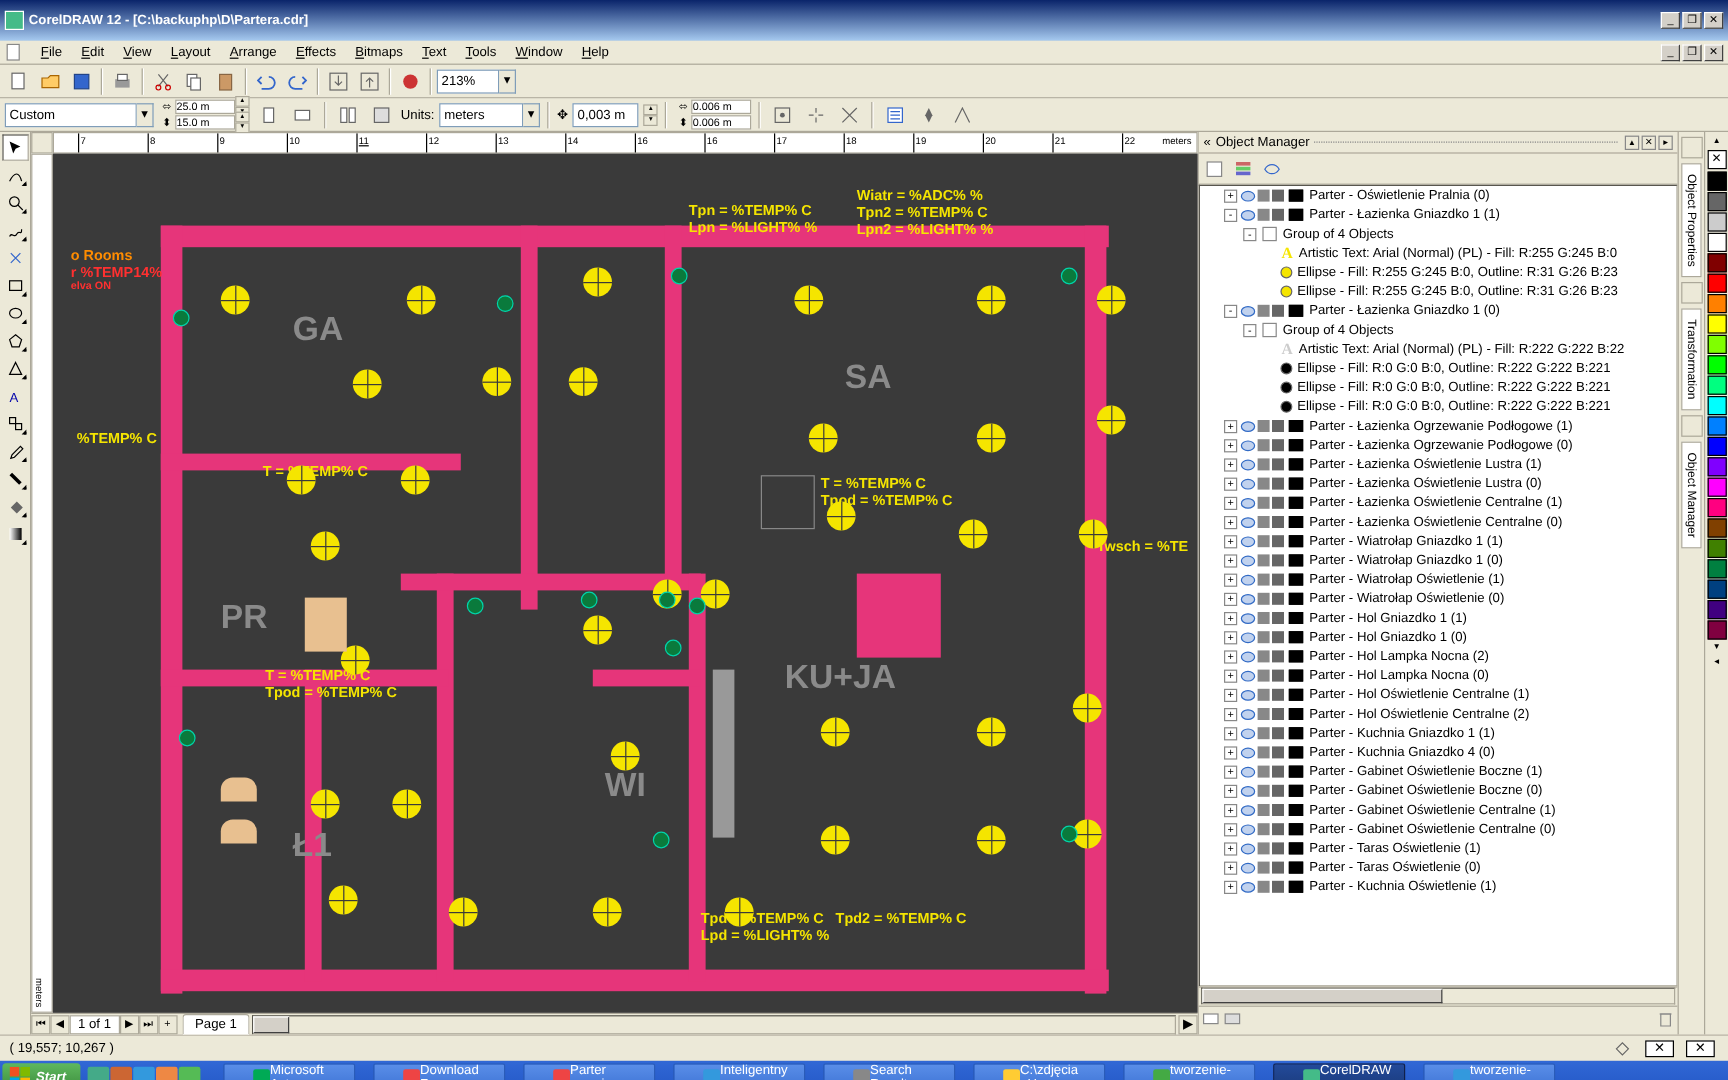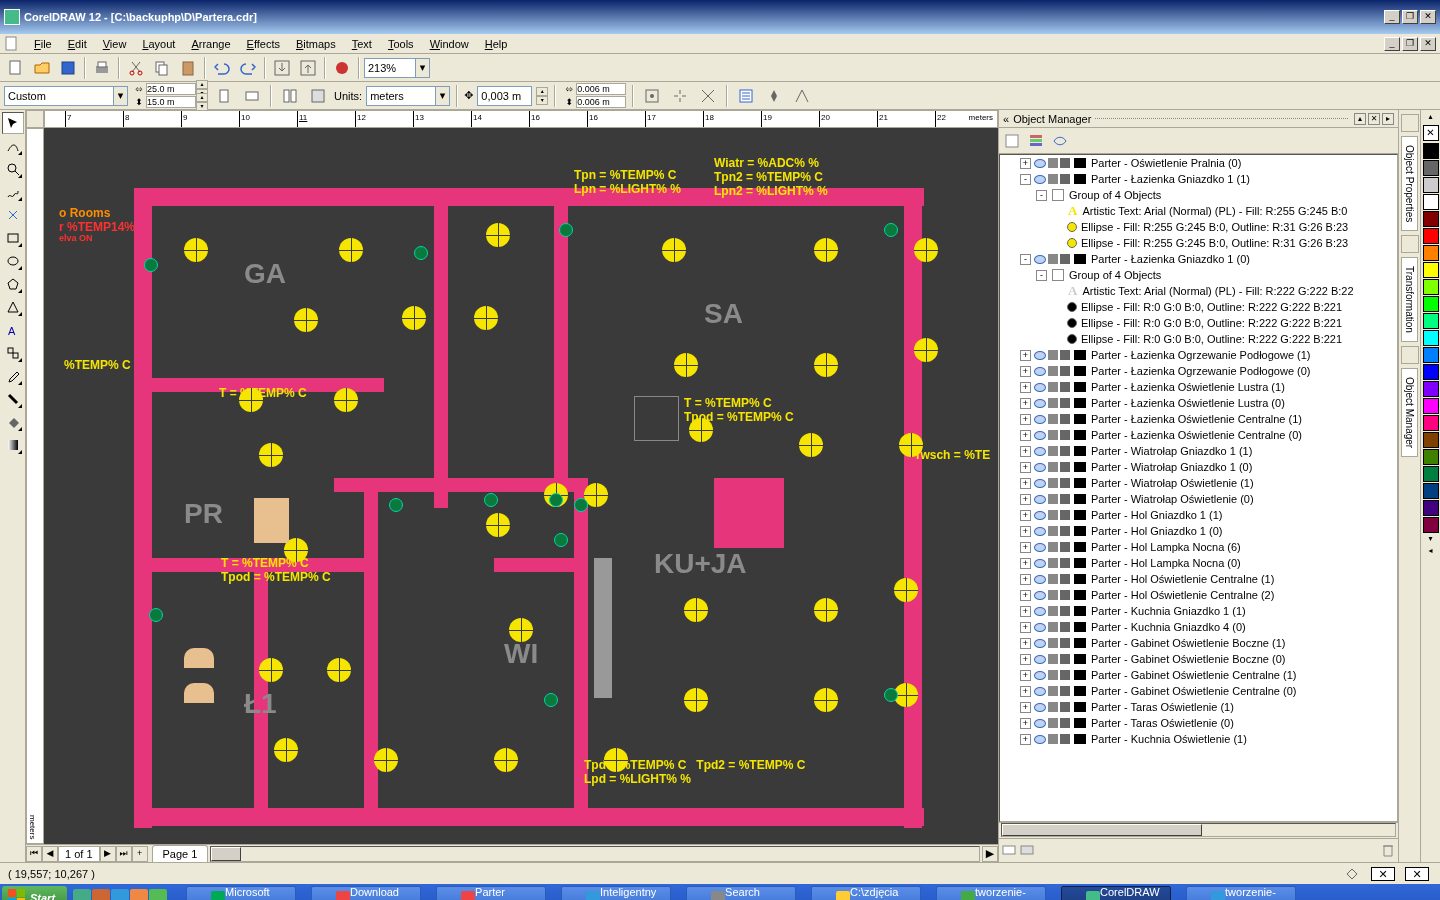--- a/index.html
+++ b/index.html
@@ -792,21 +792,21 @@
           <div class="pen"></div>
           <div class="sw" style="background: rgb(0, 0, 0);"></div>
           <span class="txt">Parter - Hol Gniazdko 1 (0)</span>
         </div>
         <div class="tree-row" style="padding-left: 20px;">
           <div class="exp">+</div>
           <div class="eye"></div>
           <div class="prn"></div>
           <div class="pen"></div>
           <div class="sw" style="background: rgb(0, 0, 0);"></div>
-          <span class="txt">Parter - Hol Lampka Nocna (6)</span>
+          <span class="txt">Parter - Hol Lampka Nocna (2)</span>
         </div>
         <div class="tree-row" style="padding-left: 20px;">
           <div class="exp">+</div>
           <div class="eye"></div>
           <div class="prn"></div>
           <div class="pen"></div>
           <div class="sw" style="background: rgb(0, 0, 0);"></div>
           <span class="txt">Parter - Hol Lampka Nocna (0)</span>
         </div>
         <div class="tree-row" style="padding-left: 20px;">

